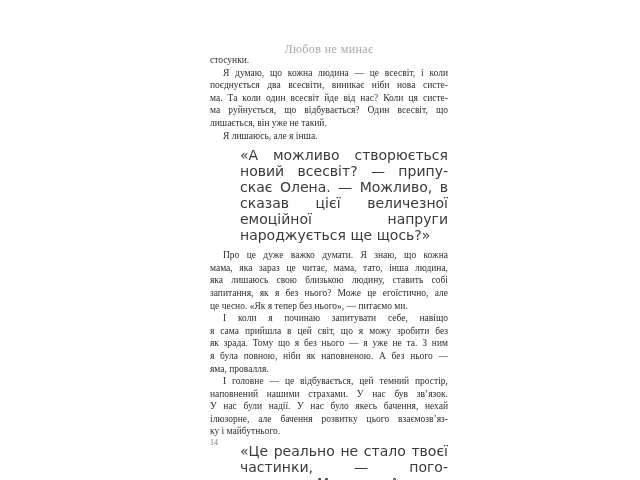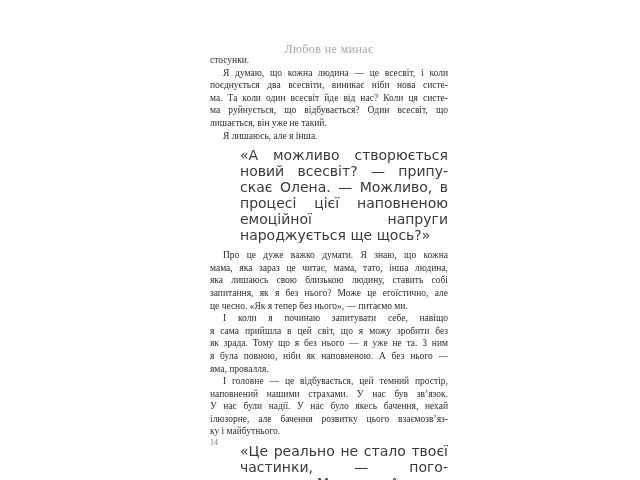--- a/index.html
+++ b/index.html
@@ -73,21 +73,21 @@
       <div class="line">ма руйнується, що відбувається? Один всесвіт, що</div>
       <div class="line last">лишається, він уже не такий.</div>
     </div>
 
     <div class="para">
       <div class="line indent last">Я лишаюсь, але я інша.</div>
     </div>
 
     <div class="quote">
       <div class="line">«А можливо створюється новий всесвіт? — припу-</div>
-      <div class="line">скає Олена. — Можливо, в процесі цієї наповненою</div>
+      <div class="line">скає Олена. — Можливо, в сказав цієї величезної</div>
       <div class="line last">емоційної напруги народжується ще щось?»</div>
     </div>
 
     <div class="para">
       <div class="line indent">Про це дуже важко думати. Я знаю, що кожна</div>
       <div class="line">мама, яка зараз це читає, мама, тато, інша людина,</div>
       <div class="line">яка лишаюсь свою близькою людину, ставить собі</div>
       <div class="line">запитання, як я без нього? Може це егоїстично, але</div>
       <div class="line last">це чесно. «Як я тепер без нього», — питаємо ми.</div>
     </div>

